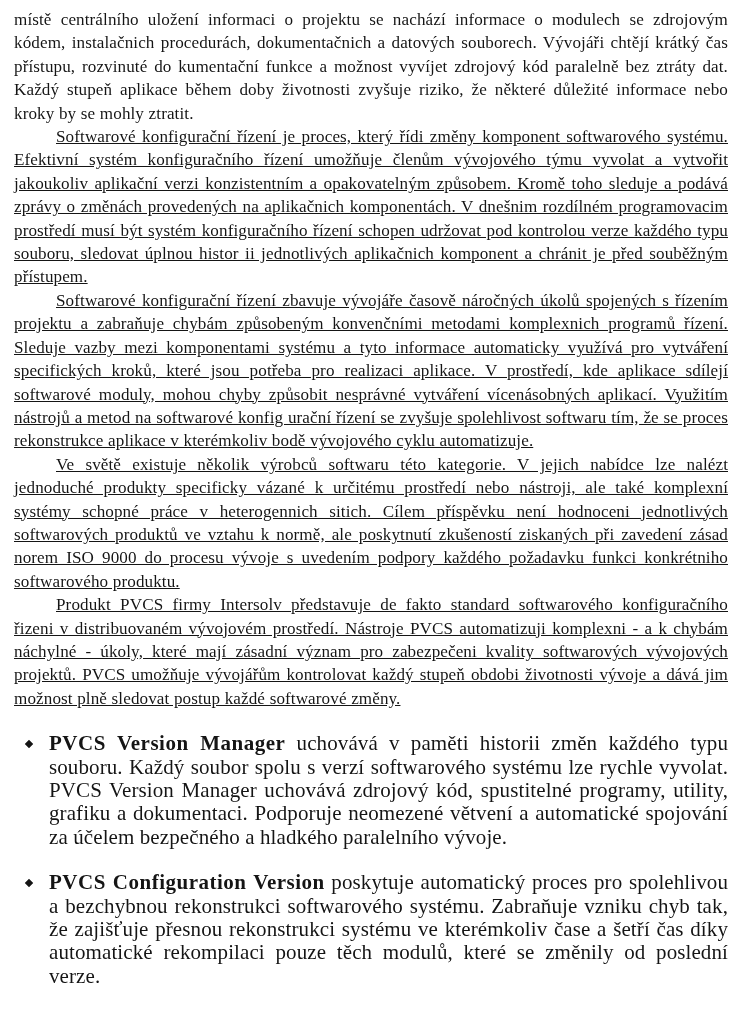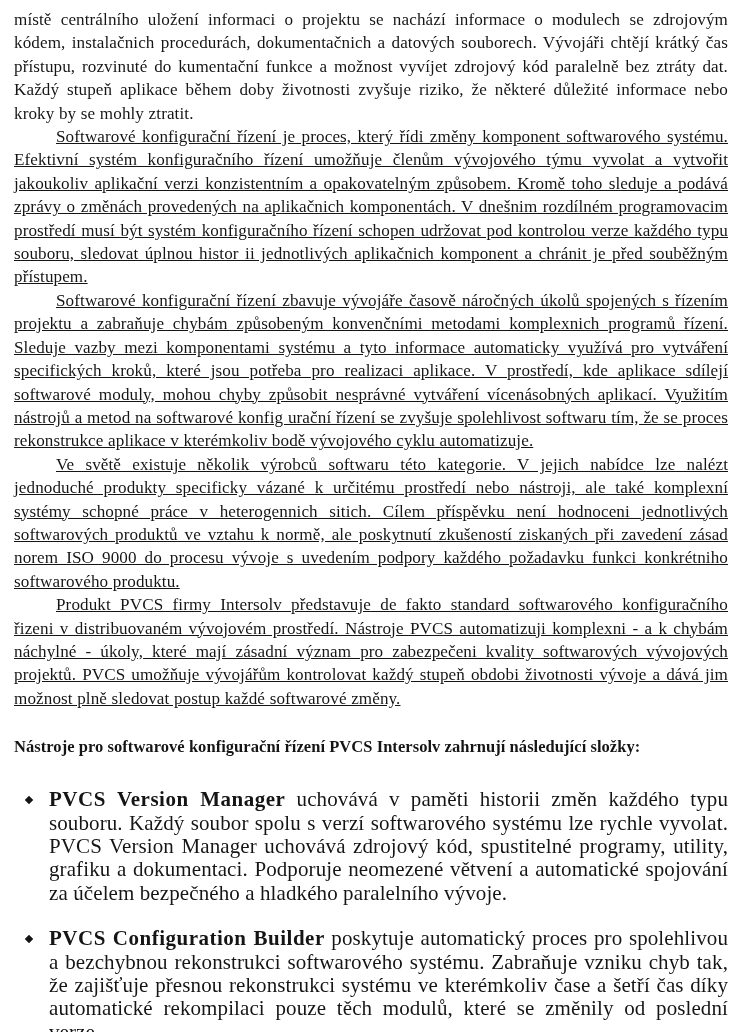--- a/index.html
+++ b/index.html
@@ -122,31 +122,28 @@
 
   <p class="para indent">Softwarové konfigurační řízení je proces, který řídi změny komponent softwarového systému. Efektivní systém konfiguračního řízení umožňuje členům vývojového týmu vyvolat a vytvořit jakoukoliv aplikační verzi konzistentním a opakovatelným způsobem. Kromě toho sleduje a podává zprávy o změnách provedených na aplikačnich komponentách. V dnešnim rozdílném programovacim prostředí musí být systém konfiguračního řízení schopen udržovat pod kontrolou verze každého typu souboru, sledovat úplnou histor ii jednotlivých aplikačnich komponent a chránit je před souběžným přístupem.</p>
 
   <p class="para indent">Softwarové konfigurační řízení zbavuje vývojáře časově náročných úkolů spojených s řízením projektu a zabraňuje chybám způsobeným konvenčními metodami komplexnich programů řízení. Sleduje vazby mezi komponentami systému a tyto informace automaticky využívá pro vytváření specifických kroků, které jsou potřeba pro realizaci aplikace. V prostředí, kde aplikace sdílejí softwarové moduly, mohou chyby způsobit nesprávné vytváření vícenásobných aplikací. Využitím nástrojů a metod na softwarové konfig urační řízení se zvyšuje spolehlivost softwaru tím, že se proces rekonstrukce aplikace v kterémkoliv bodě vývojového cyklu automatizuje.</p>
 
 
   <p class="para indent">Ve světě existuje několik výrobců softwaru této kategorie. V jejich nabídce lze nalézt jednoduché produkty specificky vázané k určitému prostředí nebo nástroji, ale také komplexní systémy schopné práce v heterogennich sitich. Cílem příspěvku není hodnoceni jednotlivých softwarových produktů ve vztahu k normě, ale poskytnutí zkušeností ziskaných při zavedení zásad norem ISO 9000 do procesu vývoje s uvedením podpory každého požadavku funkci konkrétniho softwarového produktu.</p>
 
   <p class="para indent">Produkt PVCS firmy Intersolv představuje de fakto standard softwarového konfiguračního řizeni v distribuovaném vývojovém prostředí. Nástroje PVCS automatizuji komplexni - a k chybám náchylné - úkoly, které mají zásadní význam pro zabezpečeni kvality softwarových vývojových projektů. PVCS umožňuje vývojářům kontrolovat každý stupeň obdobi životnosti vývoje a dává jim možnost plně sledovat postup každé softwarové změny.</p>
 
-  <div class="lead-in-block">
-    <p class="lead-in">Nástroje pro softwarové konfigurační řízení PVCS Intersolv zahrnují následující složky:</p>
-  </div>
 
   <ul class="bullet-list">
 
     <li class="bullet-item">
       <span class="bullet-marker"></span>
       <span class="term">PVCS Version Manager</span><span> uchovává v paměti historii změn každého typu souboru. Každý soubor spolu s verzí softwarového systému lze rychle vyvolat. PVCS Version Manager uchovává zdrojový kód, spustitelné programy, utility, grafiku a dokumentaci. Podporuje neomezené větvení a automatické spojování za účelem bezpečného a hladkého paralelního vývoje.</span>
     </li>
 
     <li class="bullet-item">
       <span class="bullet-marker"></span>
-      <span class="term">PVCS Configuration Builder</span><span> poskytuje automatický proces pro spolehlivou a bezchybnou rekonstrukci softwarového systému. Zabraňuje vzniku chyb tak, že zajišťuje přesnou rekonstrukci systému ve kterémkoliv čase a šetří čas díky automatické rekompilaci pouze těch modulů, které se změnily od poslední verze.</span>
+      <span class="term">PVCS Configuration Version</span><span> poskytuje automatický proces pro spolehlivou a bezchybnou rekonstrukci softwarového systému. Zabraňuje vzniku chyb tak, že zajišťuje přesnou rekonstrukci systému ve kterémkoliv čase a šetří čas díky automatické rekompilaci pouze těch modulů, které se změnily od poslední verze.</span>
     </li>
 
   </ul>
 
 </div>
 
 </body></html>

